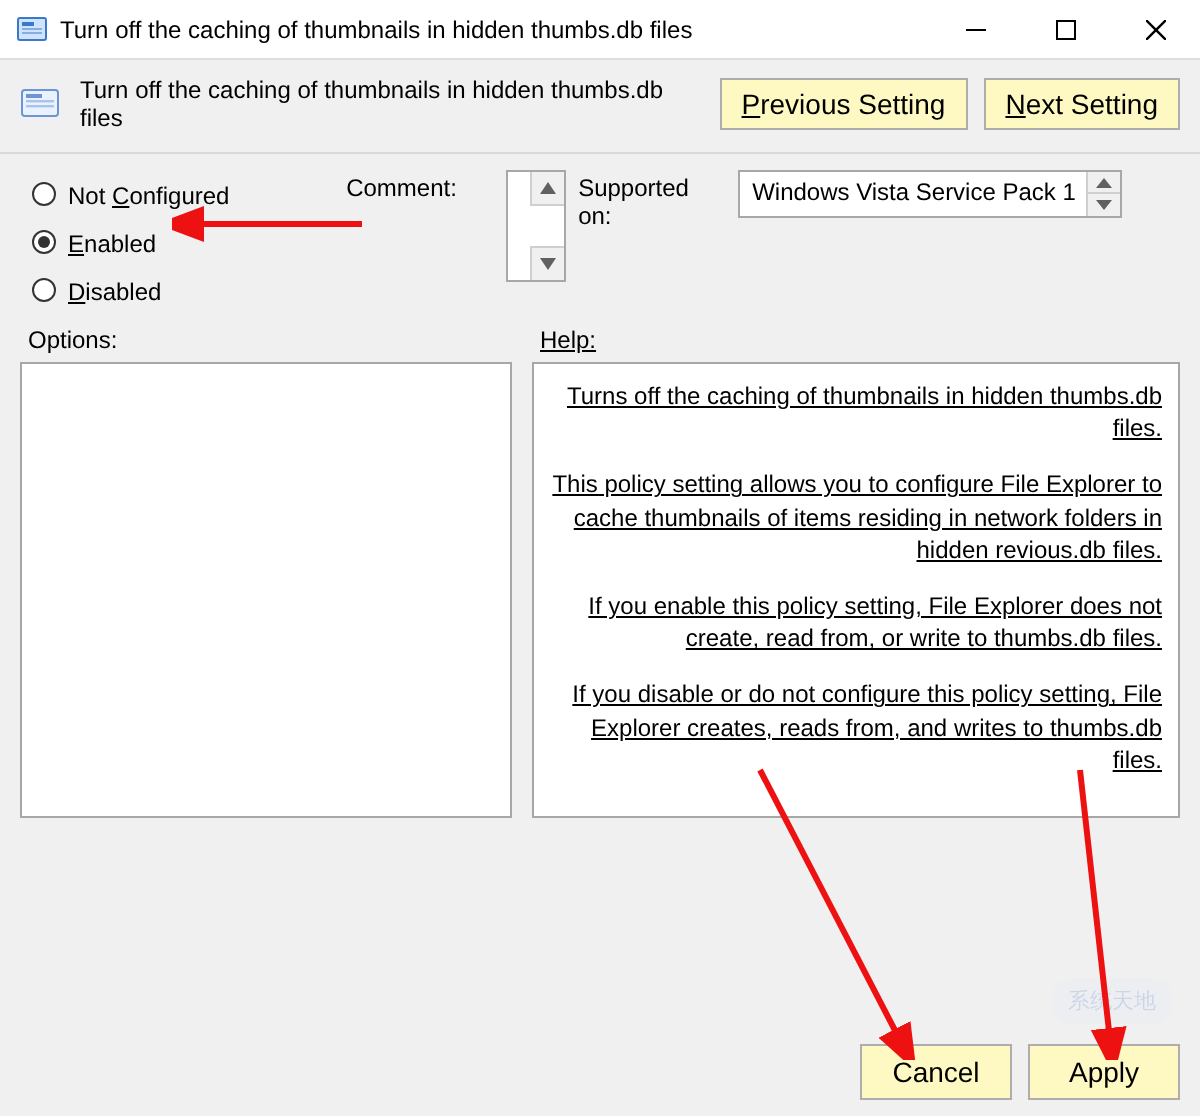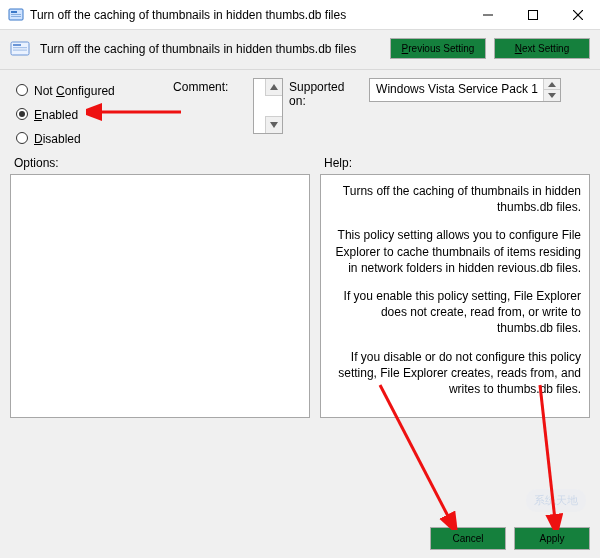--- a/index.html
+++ b/index.html
@@ -12,21 +12,21 @@
   .titlebar .title { flex: 1; font-size: 12px; }
   .winbtns { display: flex; height: 100%; }
   .winbtn { width: 45px; height: 100%; display: flex; align-items: center; justify-content: center; color: #333; }
   .winbtn svg { display: block; }
 
   
   .header { display: flex; align-items: center; padding: 8px 10px 10px 10px; gap: 10px; }
   .header .policyicon { width: 20px; height: 20px; display: flex; align-items: center; justify-content: center; }
   .header .policyname { flex: 1; font-size: 12px; }
   .header .navbtns { display: flex; gap: 8px; }
-  .btn { background: #15803d; border: 1px solid #adadad; padding: 4px 10px; font-size: 10px; min-width: 70px; text-align: center; }
+  .btn { background: #fef9c3; border: 1px solid #adadad; padding: 4px 10px; font-size: 14px; min-width: 70px; text-align: center; }
   .btn.wide { min-width: 96px; }
 
   .hr { height: 1px; background: #d9d9d9; margin: 0 0 4px 0; }
 
   
   .configblock { display: flex; padding: 4px 10px 0 16px; }
   .radios { width: 128px; display: flex; flex-direction: column; gap: 10px; padding-top: 6px; position: relative; }
   .radio { display: flex; gap: 6px; font-size: 12px; }
   .radio .circle { width: 12px; height: 12px; border: 1px solid #333; border-radius: 50%; display: flex; align-items: center; justify-content: center; background: #fff; }
   .radio .circle .dot { width: 6px; height: 6px; background: #333; border-radius: 50%; }
@@ -38,22 +38,22 @@
   .txtscroll { flex: 1; height: 56px; background: #fff; border: 1px solid #a7a7a7; position: relative; }
   .txtscroll.short { height: 24px; }
   .scrollbtn { position: absolute; right: 0; width: 17px; height: 17px; background: #f0f0f0; border-left: 1px solid #cfcfcf; display: flex; align-items: center; justify-content: center; }
   .scrollbtn.top { top: 0; border-bottom: 1px solid #cfcfcf; }
   .scrollbtn.bot { bottom: 0; border-top: 1px solid #cfcfcf; }
   .txtscroll .content { padding: 3px 22px 3px 6px; font-size: 12px; }
 
   
   .section { display: flex; gap: 10px; padding: 10px 10px 0 10px; }
   .col { display: flex; flex-direction: column; }
-  .col.left { width: 300px; }
-  .col.right { flex: 1; }
+  .col.left { width: 246px; }
+  .col.right { flex: 1; text-decoration: underline; }
   .colhead { font-size: 12px; padding: 0 0 4px 4px; }
   .panel { flex: 1; background: #fff; border: 1px solid #a7a7a7; padding: 8px; font-size: 12px; position: relative; overflow: hidden; }
   .panel.left { height: 278px; }
   .panel.right { height: 278px; }
   .panel.right p { margin: 0 0 12px 0; line-height: 1.35; text-align: right; }
 
   
   .footer { position: absolute; bottom: 8px; right: 10px; display: flex; gap: 8px; }
   .footer .btn { min-width: 76px; padding: 5px 10px; }
 

